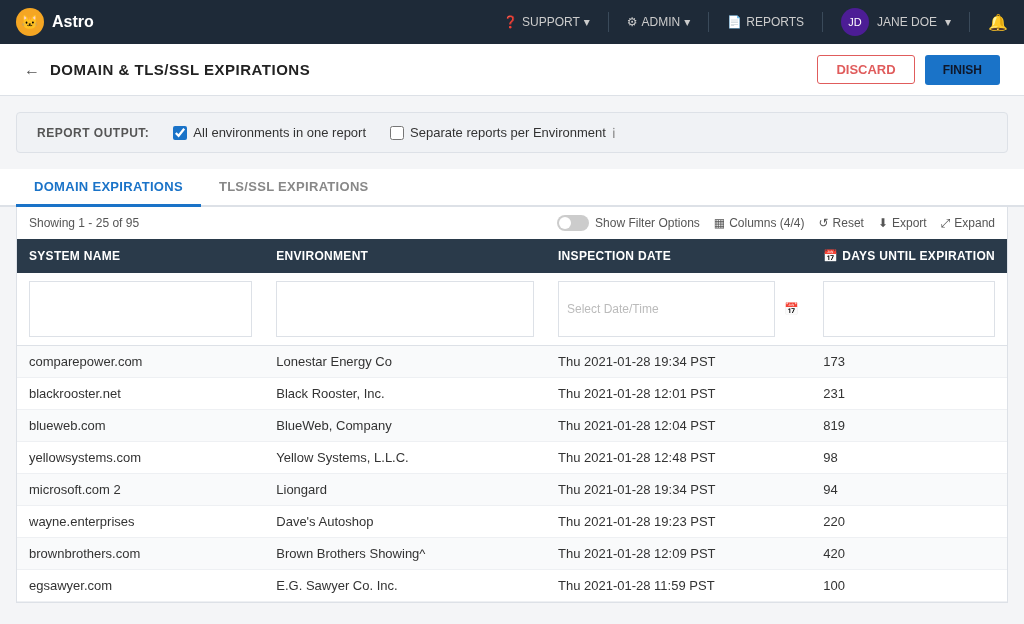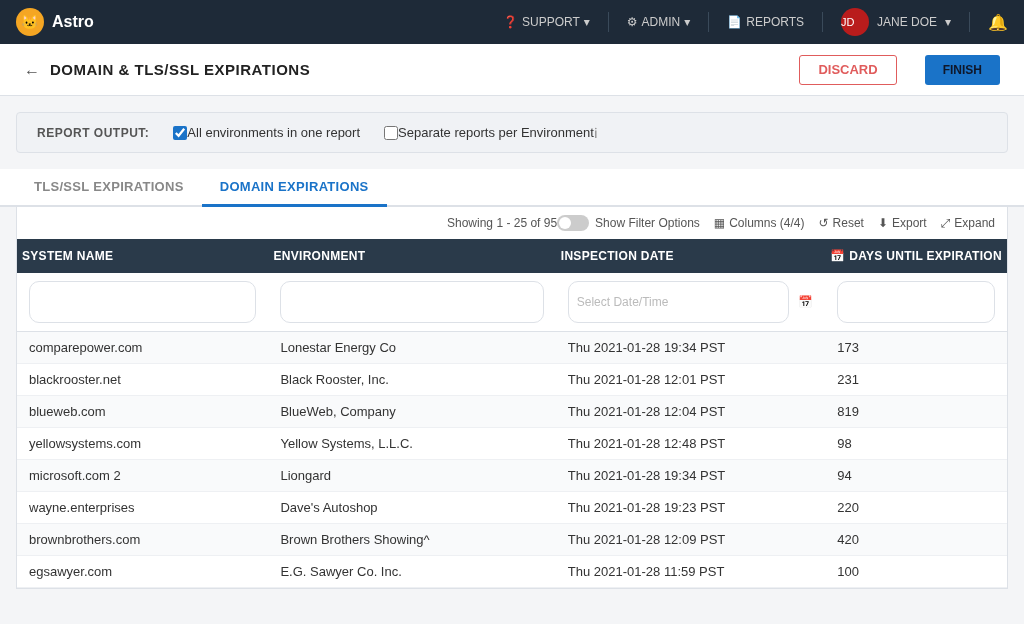--- a/index.html
+++ b/index.html
@@ -54,23 +54,24 @@
       display: flex;
       align-items: center;
       gap: 8px;
       color: #ccc;
       cursor: pointer;
     }
     .user-avatar {
       width: 28px;
       height: 28px;
       border-radius: 50%;
-      background: #b91c1c;
-      display: flex;
-      align-items: center;
+      background: #4c1d95;
+      display: flex;
+      align-items: center;
+      justify-content: center;
       color: #fff;
       font-size: 11px;
     }
     .bell-icon {
       color: #ccc;
       font-size: 16px;
       cursor: pointer;
     }
 
     
@@ -95,21 +96,22 @@
     }
     .page-title {
       font-size: 15px;
       font-weight: 700;
       color: #222;
       letter-spacing: 0.5px;
       text-transform: uppercase;
     }
     .page-header-right {
       display: flex;
-      gap: 28px;
+      gap: 10px;
+      align-items: center;
     }
     .btn-discard {
       border: 1.5px solid #e05c5c;
       background: #fff;
       color: #e05c5c;
       padding: 6px 18px;
       border-radius: 3px;
       cursor: pointer;
       font-size: 13px;
       font-weight: 600;
@@ -140,20 +142,21 @@
     .report-output-label {
       font-size: 12px;
       font-weight: 700;
       color: #555;
       text-transform: uppercase;
       letter-spacing: 0.5px;
     }
     .checkbox-group {
       display: flex;
       align-items: center;
+      gap: 6px;
       font-size: 13px;
       color: #333;
     }
     .checkbox-group input[type=checkbox] {
       accent-color: #1a73c8;
       width: 14px;
       height: 14px;
     }
     .info-icon {
       color: #888;
@@ -190,24 +193,25 @@
     
     .table-section {
       background: #fff;
       margin: 0 16px 16px 16px;
       border: 1px solid #dde1e7;
       border-top: none;
     }
     .table-toolbar {
       display: flex;
       align-items: center;
-      justify-content: flex-end;
+      justify-content: space-between;
       padding: 8px 12px;
       font-size: 12px;
       color: #555;
+      gap: 32px;
     }
     .table-toolbar-right {
       display: flex;
       align-items: center;
       gap: 14px;
     }
     .toggle-switch {
       display: flex;
       align-items: center;
       gap: 6px;
@@ -242,40 +246,40 @@
     
     .data-table {
       width: 100%;
       border-collapse: collapse;
     }
     .data-table thead tr {
       background: #2a3a4a;
       color: #fff;
     }
     .data-table thead th {
-      padding: 10px 5px;
+      padding: 10px 12px;
       text-align: left;
       font-size: 12px;
       font-weight: 600;
       letter-spacing: 0.3px;
       white-space: nowrap;
     }
     .data-table thead th.sortable {
       cursor: pointer;
     }
     .filter-row td {
       padding: 4px 8px;
       background: #fff;
       border-bottom: 1px solid #dde1e7;
     }
     .filter-input {
       width: 100%;
       border: 1px solid #dde1e7;
-      border-radius: 10px;
-      padding: 13px 8px;
+      border-radius: 0;
+      padding: 20px 8px;
       font-size: 12px;
       color: #333;
       background: #fff;
     }
     .filter-input::placeholder { color: #bbb; }
     .data-table tbody tr {
       border-bottom: 1px solid #eef0f3;
     }
     .data-table tbody tr:nth-child(even) {
       background: #f9fafb;
@@ -356,22 +360,22 @@
     <label>All environments in one report</label>
   </div>
   <div class="checkbox-group">
     <input type="checkbox" style="">
     <label>Separate reports per Environment</label>
     <span class="info-icon">ℹ</span>
   </div>
 </div>
 
 <div class="tabs-bar">
+  <div class="tab active">DOMAIN EXPIRATIONS</div>
   <div class="tab">TLS/SSL EXPIRATIONS</div>
-  <div class="tab active">DOMAIN EXPIRATIONS</div>
 </div>
 
 <div class="table-section">
 
   <div class="table-toolbar">
     <span>Showing 1 - 25 of 95</span>
     <div class="table-toolbar-right">
       <div class="toggle-switch">
         <div class="toggle-track">
           <div class="thumb"></div>

